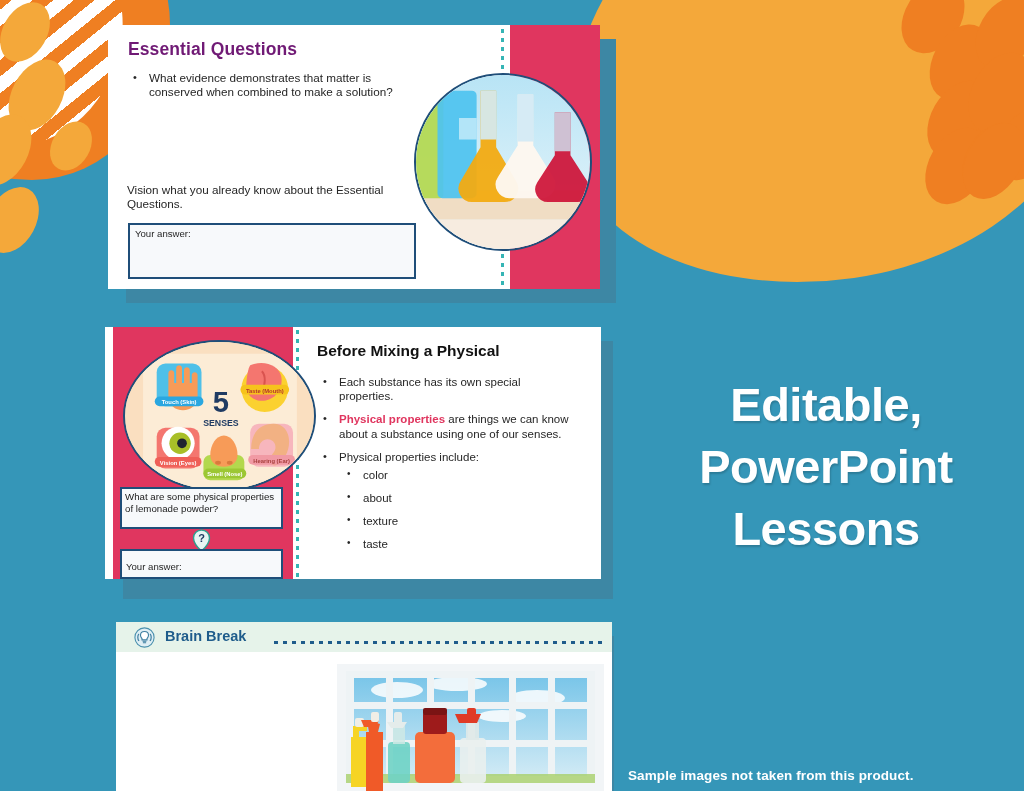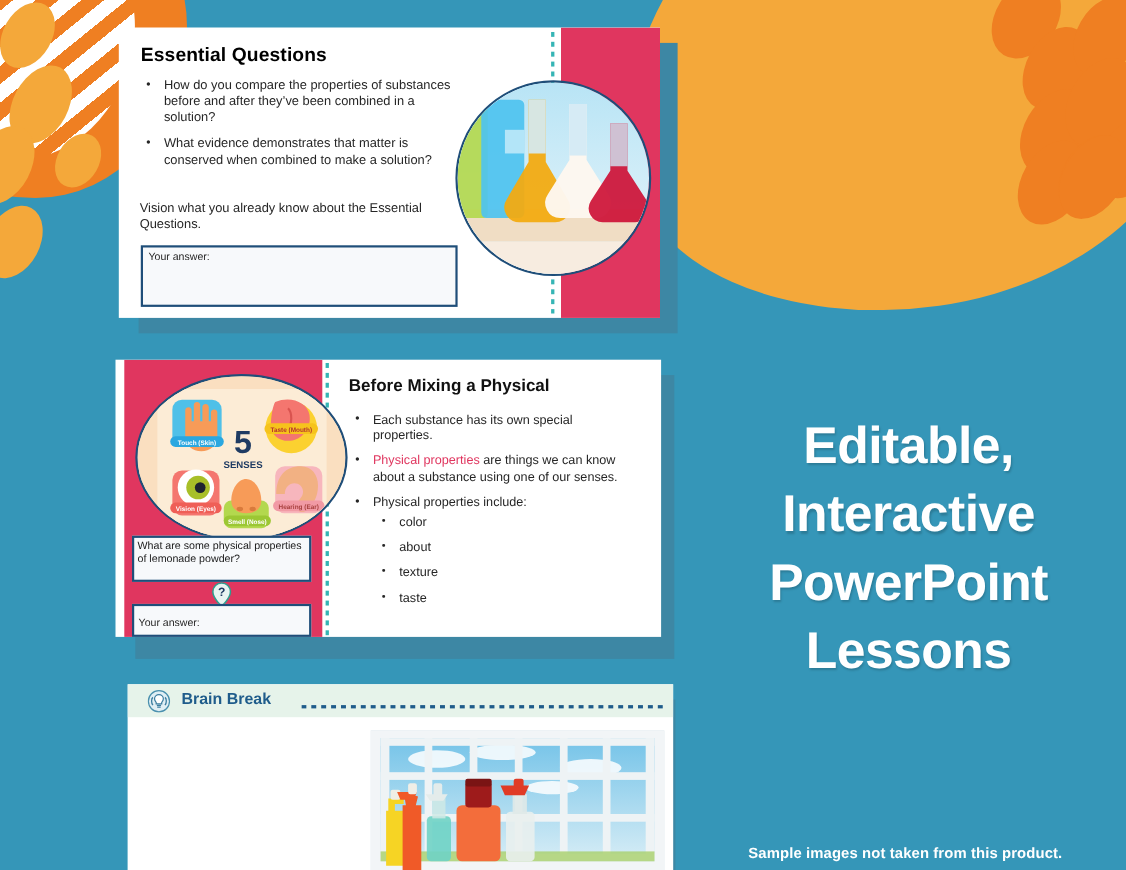--- a/index.html
+++ b/index.html
@@ -58,21 +58,21 @@
     background-image:linear-gradient(#35b5b5 50%, transparent 0);
     background-size:3px 9px;
   }
   #s1-circle {
     position:absolute; left:306px; top:48px; width:178px; height:178px;
     border-radius:50%; border:2.5px solid #1f4e79; overflow:hidden;
   }
   .flaskimg { position:absolute; inset:0; }
   #s1-title {
     position:absolute; left:20px; top:14px;
-    font-size:17.5px; font-weight:bold; color:#000000; letter-spacing:.1px;
+    font-size:17.5px; font-weight:bold; color:#701a75; letter-spacing:.1px;
   }
   #s1-bullets { position:absolute; left:20px; top:46px; width:282px; }
   #s1-bullets li {
     list-style:none; position:relative; padding-left:21px;
     font-size:11.7px; line-height:14.4px; color:#262626; margin-bottom:10px;
   }
   #s1-bullets li:before {
     content:"•"; position:absolute; left:5px; top:-1px; font-size:11px;
   }
   #s1-share {
@@ -110,21 +110,21 @@
     font-size:15.5px; font-weight:bold; color:#111;
   }
   #s2-bullets { position:absolute; left:212px; top:48px; width:256px; }
   #s2-bullets>li {
     list-style:none; position:relative; padding-left:22px;
     font-size:11.5px; line-height:14.2px; color:#262626; margin-bottom:9px;
   }
   #s2-bullets>li:before {
     content:"•"; position:absolute; left:6px; top:-1px; font-size:11px;
   }
-  .hl { color:#e0365f; font-weight:normal; }
+  .hl { color:#e0365f; font-weight:bold; }
   #s2-sub { margin-top:4px; margin-left:2px; }
   #s2-sub li {
     list-style:none; position:relative; padding-left:22px;
     font-size:11.5px; line-height:14px; color:#262626; margin-bottom:9px;
   }
   #s2-sub li:before {
     content:"•"; position:absolute; left:6px; top:-1px; font-size:10px;
   }
   #s2-q {
     position:absolute; left:15px; top:160px; width:163px; height:42px;
@@ -174,21 +174,21 @@
   
   #headline {
     position:absolute; left:628px; top:334px; width:396px;
     text-align:center; color:#ffffff; font-weight:bold;
     font-size:47px; line-height:62px; letter-spacing:-.5px;
     text-shadow:1px 2px 2px rgba(0,0,0,.18);
     margin-top:40px;
   }
   #disclaimer {
     position:absolute; left:628px; top:768px; width:390px;
-    text-align:center; color:#ffffff; font-weight:bold;
+    text-align:left; color:#ffffff; font-weight:bold;
     font-size:13.5px; letter-spacing:.1px;
   }
 </style>
 </head>
 <body>
 
 <div class="deco blob-tr"></div>
 <div class="deco ell" style="left:905px;top:-22px;width:56px;height:78px;background:#ef7f22;transform:rotate(32deg);"></div>
 <div class="deco ell" style="left:933px;top:22px;width:54px;height:80px;background:#ef7f22;transform:rotate(28deg);"></div>
 <div class="deco ell" style="left:931px;top:78px;width:58px;height:84px;background:#ef7f22;transform:rotate(30deg);"></div>
@@ -233,21 +233,20 @@
         <path d="M104 20h16v48h-16z" fill="#cfe9f6" opacity=".85"></path>
         <path d="M142 38h16v44l18 28a13 13 0 0 1-11 20h-30a13 13 0 0 1-11-20l18-28z" fill="#ce1338" opacity=".93"></path>
         <path d="M142 38h16v40h-16z" fill="#cfe9f6" opacity=".8"></path>
         <rect x="44" y="44" width="18" height="22" fill="#ffffff" opacity=".55"></rect>
       </svg>
     </div>
 
     <div id="s1-title">Essential Questions</div>
 
     <ul id="s1-bullets">
-      <li>How do you compare the properties of substances before and after they’ve been combined in a solution?</li>
       <li>What evidence demonstrates that matter is conserved when combined to make a solution?</li>
     </ul>
 
     <div id="s1-share">Vision what you already know about the Essential Questions.</div>
 
     <div id="s1-answer">
       <span>Your answer:</span>
     </div>
   </div>
 </div>
@@ -404,18 +403,17 @@
         <rect x="129" y="58" width="13" height="18" fill="#dfe9e8" opacity=".9"></rect>
         <path d="M118 50h26l-4 9h-18z" fill="#e03b26"></path>
         <rect x="130" y="44" width="9" height="8" rx="2" fill="#e03b26"></rect>
       </svg>
     </div>
   </div>
 </div>
 
 <div id="headline">
   <div>Editable,</div>
-  <div>Interactive</div>
   <div>PowerPoint</div>
   <div>Lessons</div>
 </div>
 
 <div id="disclaimer">Sample images not taken from this product.</div>
 
 </body></html>

